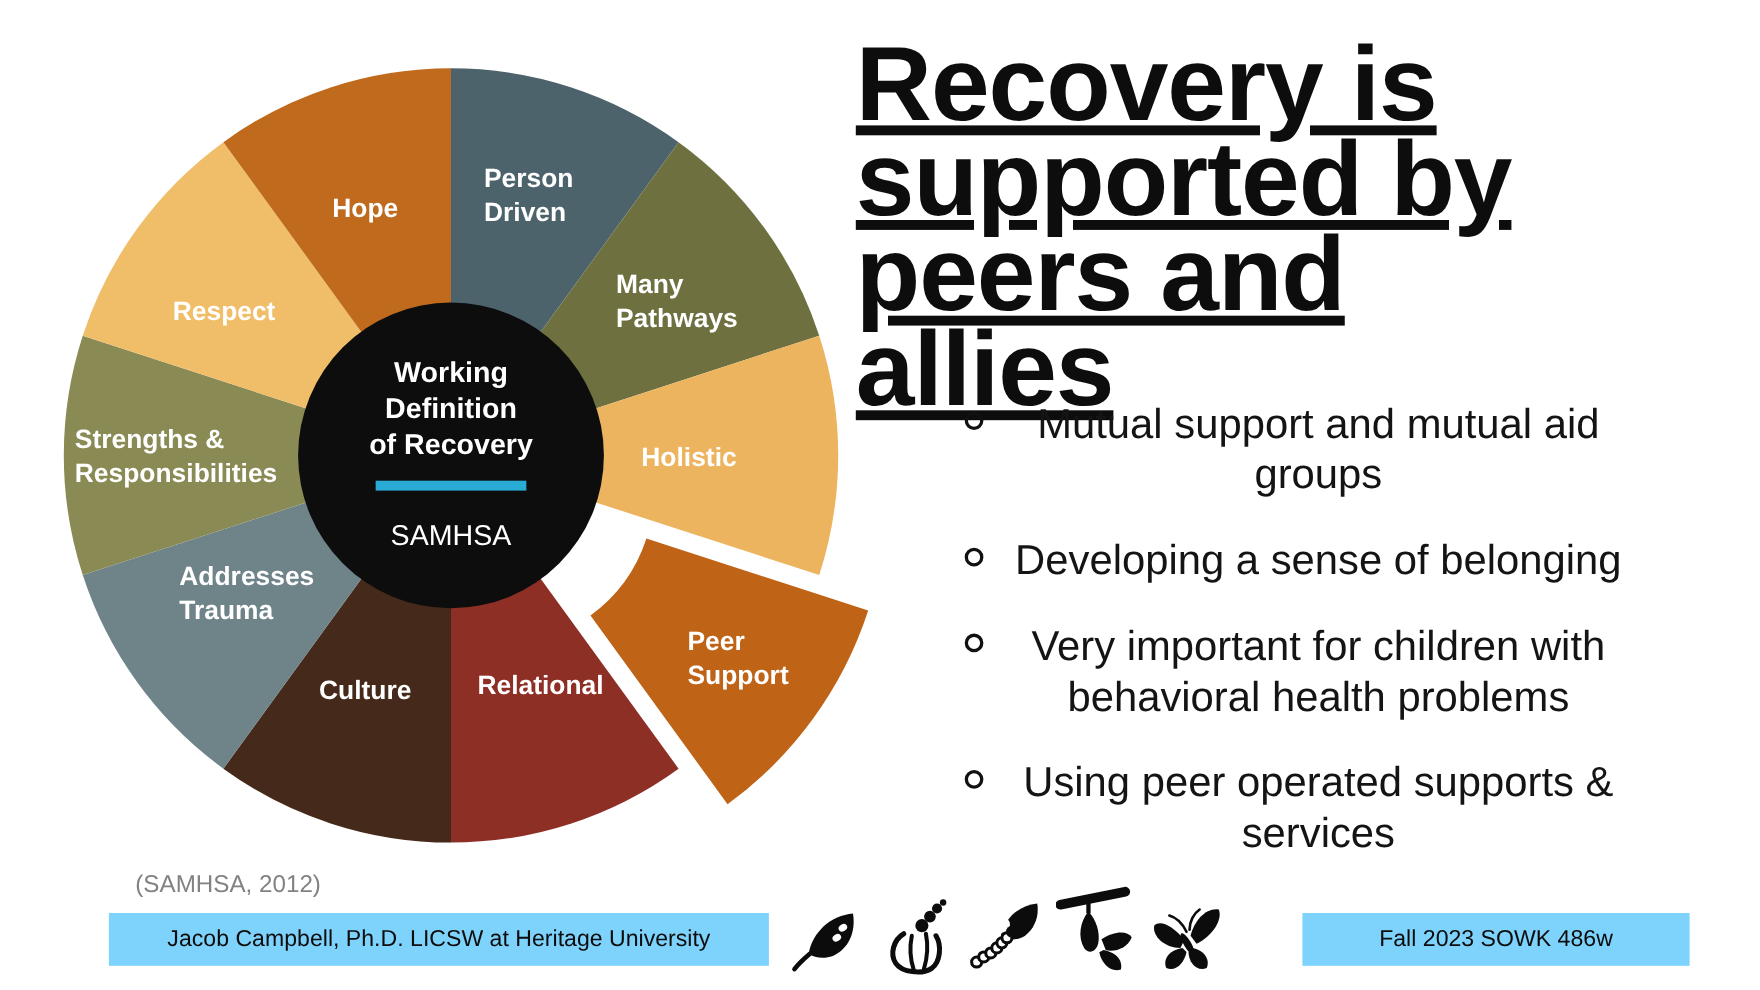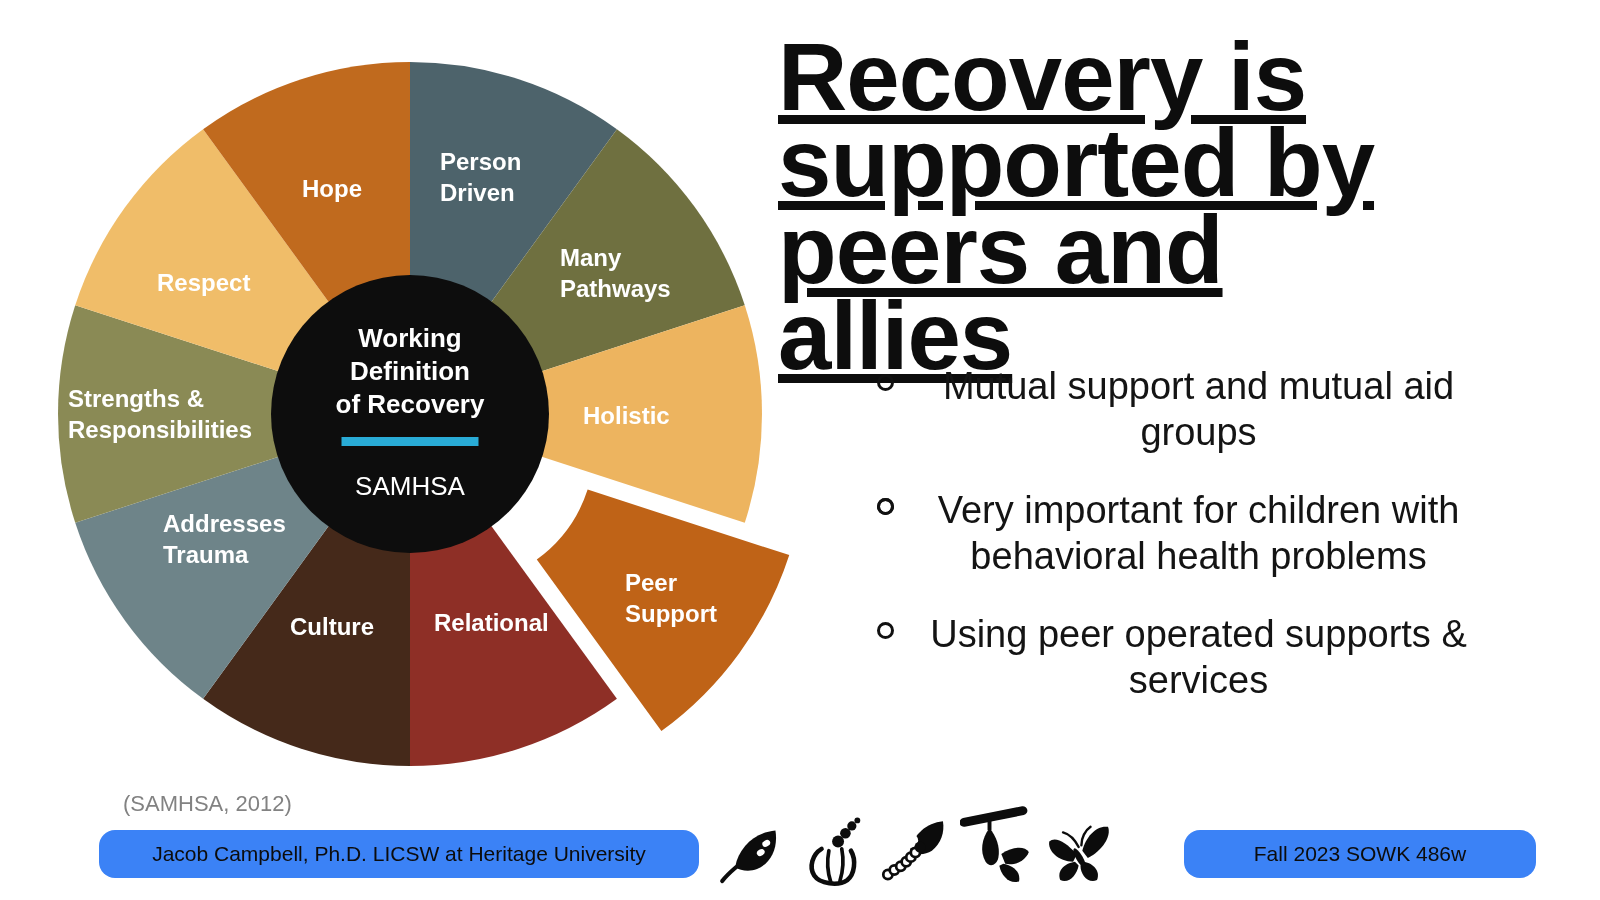--- a/index.html
+++ b/index.html
@@ -26,22 +26,22 @@
     font-size:38px;line-height:1.21;color:#141414;text-align:center;
   }
   .marker{
     position:absolute;left:0;top:10px;width:17px;height:17px;box-sizing:border-box;
     border:3.5px solid #111;border-radius:50%;background:transparent;
   }
 
   
   .citation{position:absolute;left:123px;top:791px;font-size:22px;color:#828282;}
   .badge{
-    position:absolute;top:830px;height:48px;background:#3b82f6;color:#0c0c0c;
-    font-size:21px;display:flex;align-items:center;justify-content:center;border-radius:16px;
+    position:absolute;top:830px;height:48px;background:#7dd3fc;color:#0c0c0c;
+    font-size:21px;display:flex;align-items:center;justify-content:center;
   }
   .badge-left{left:99px;width:600px;}
   .badge-right{left:1184px;width:352px;text-align:center;}
   .lifecycle{
     position:absolute;left:718px;top:800px;width:400px;height:92px;
     display:flex;align-items:flex-end;gap:10px;
   }
   .licon{display:block;}
   .licon path,.licon ellipse,.licon circle,.licon rect{vector-effect:none;}
 </style>
@@ -81,20 +81,21 @@
 
   <h1 class="title">Recovery is supported by peers and allies</h1>
 
   <ul class="bullets">
     <li>
       <span class="marker"></span>
       <span>Mutual support and mutual aid groups</span>
     </li>
     <li>
       <span class="marker"></span>
+      <span>Developing a sense of belonging</span>
     </li>
     <li>
       <span class="marker"></span>
       <span>Very important for children with behavioral health problems</span>
     </li>
     <li>
       <span class="marker"></span>
       <span>Using peer operated supports &amp; services</span>
     </li>
   </ul>

